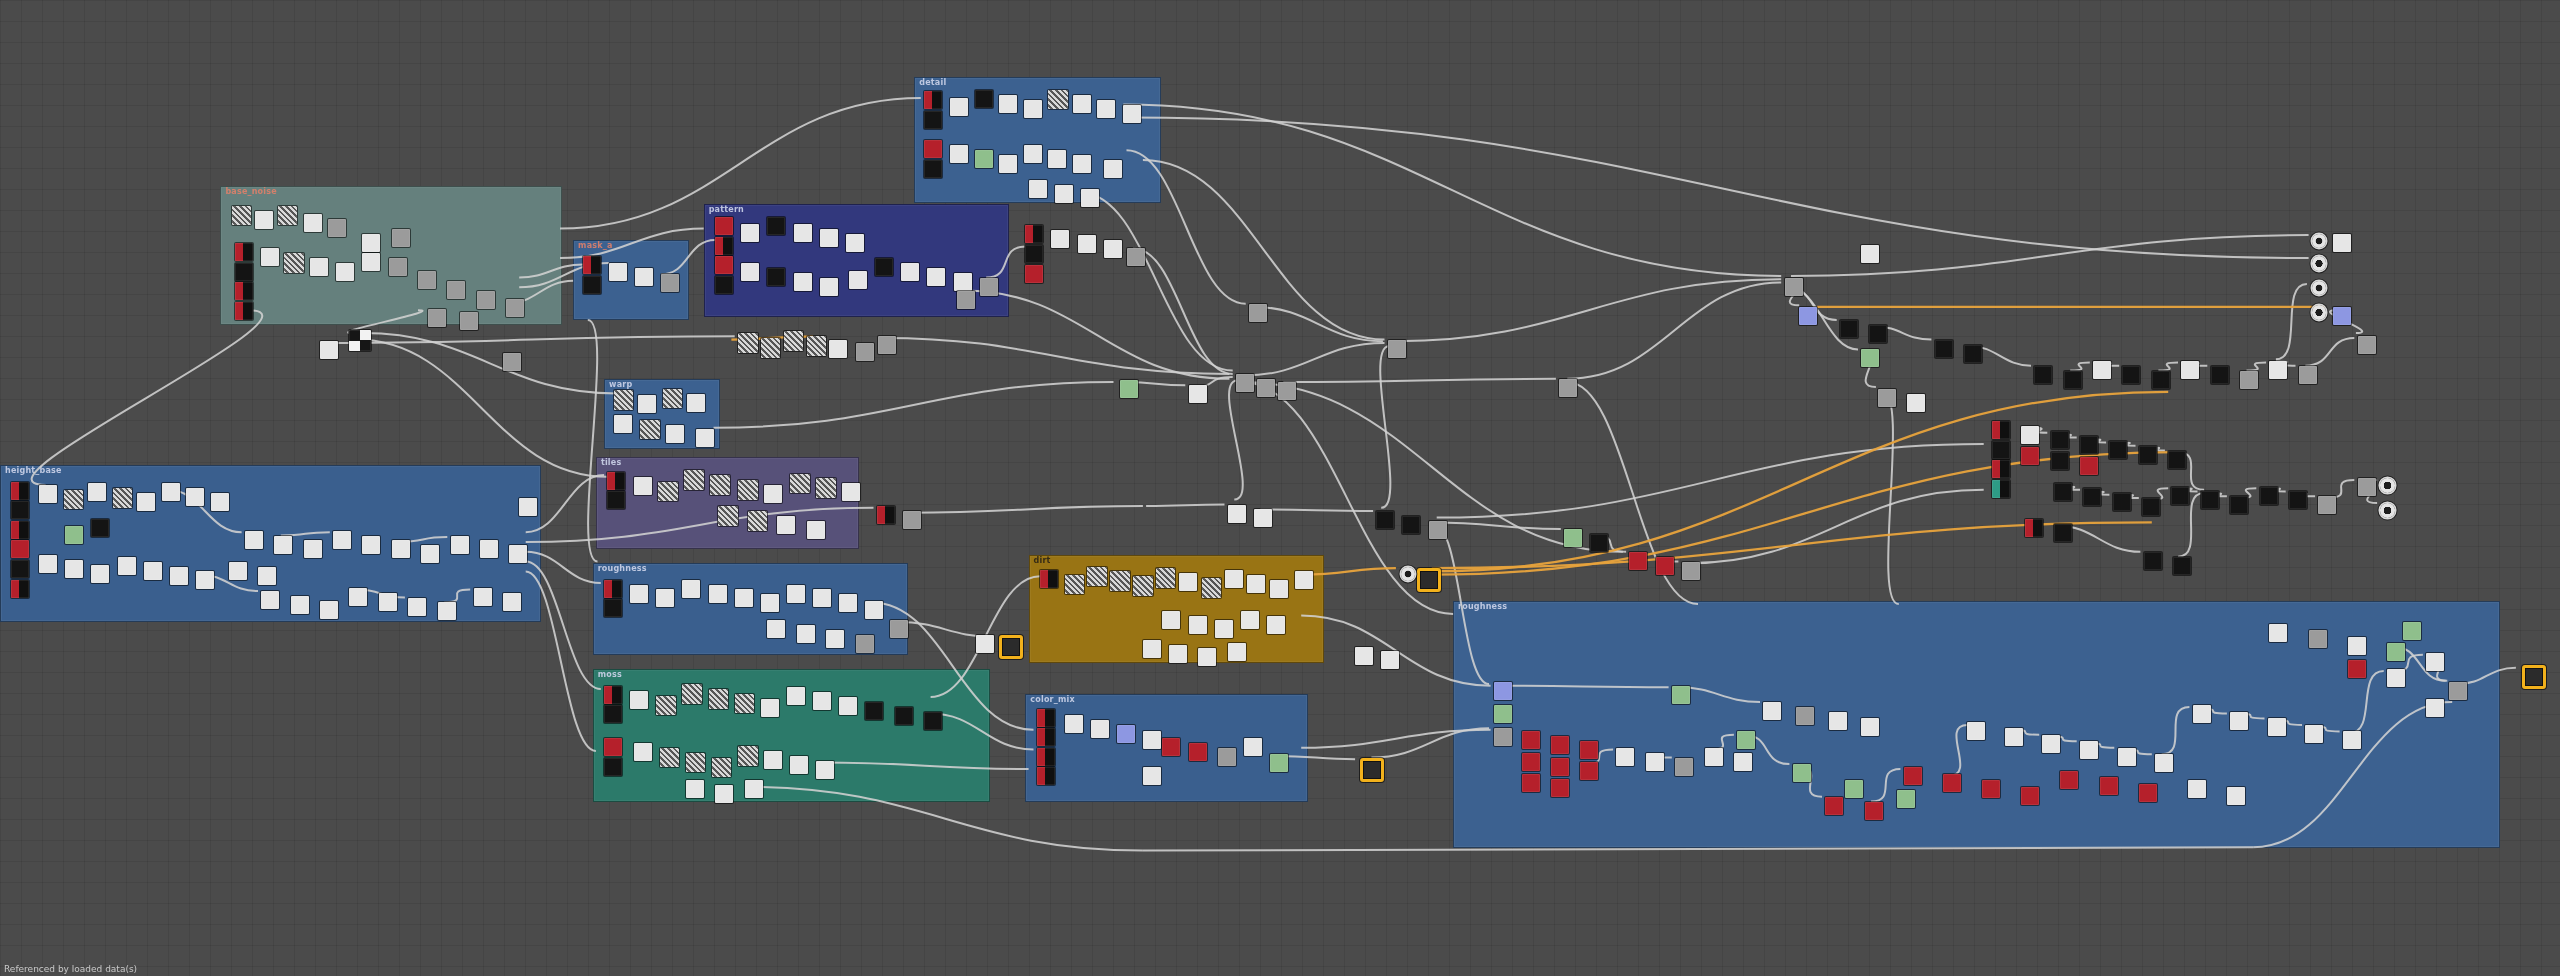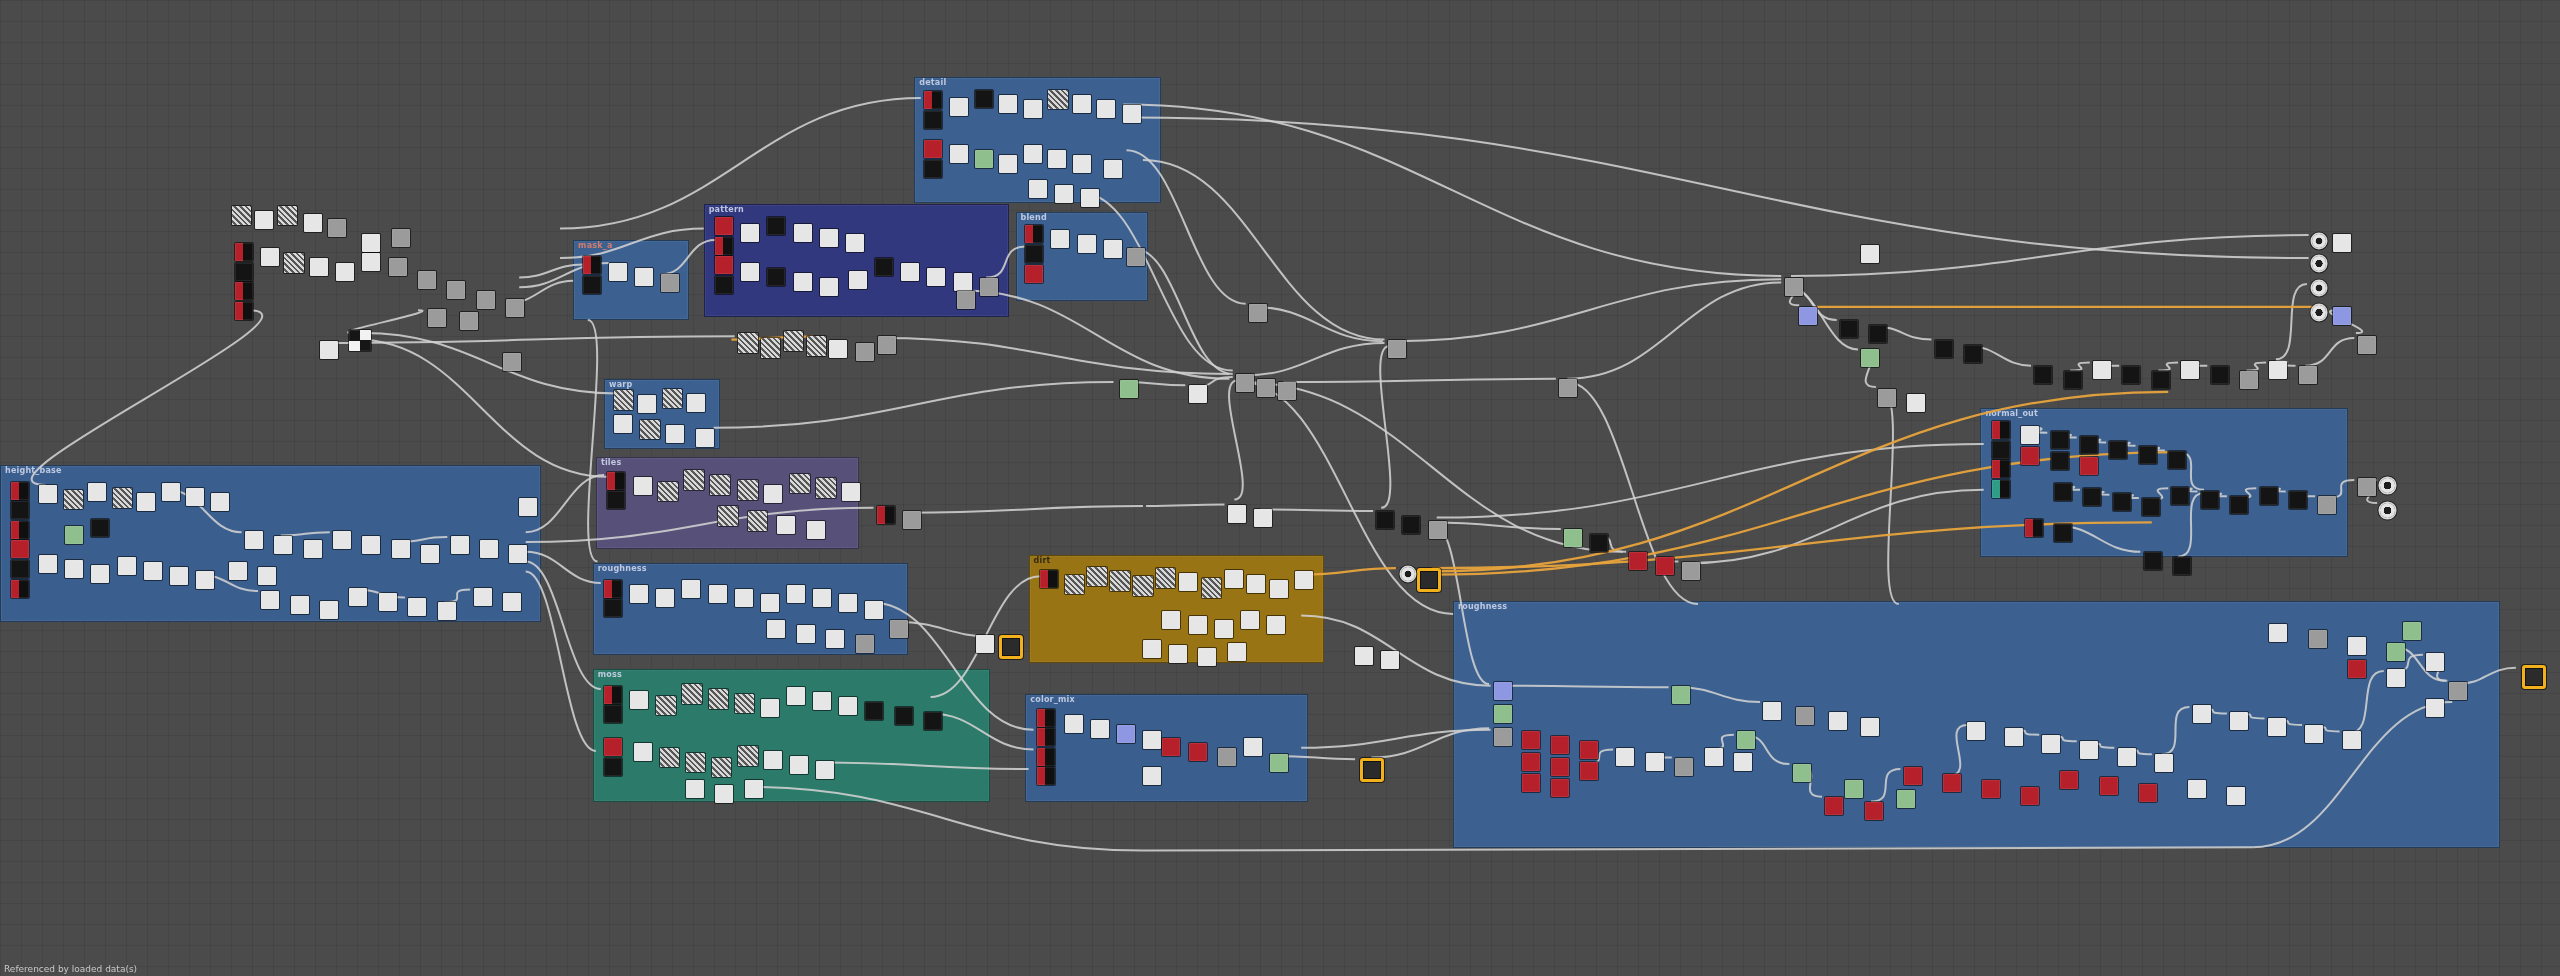--- a/index.html
+++ b/index.html
@@ -32,32 +32,32 @@
   .circ{position:absolute;border-radius:50%;
        background:radial-gradient(circle at 50% 50%, #1d1d1d 0 34%, #e4e4e4 36%);
        box-shadow:0 0 0 1.5px #d9d9d9, 0 0 0 2.5px rgba(0,0,0,.55);}
   #status{position:absolute;left:4px;bottom:2px;font-size:9px;color:#c9c9c9;}
 </style>
 </head>
 <body>
 
 <div id="canvas">
   <div id="groups-layer">
+      <div class="group" style="left: 220.4px; top: 186.1px; width: 339.6px; height: 137.1px; background: rgb(101, 128, 125);">
+        <div class="glabel" style="color: rgb(224, 128, 106);">base_noise</div>
+      </div>
       <div class="group" style="left: 573.1px; top: 240px; width: 114.3px; height: 78.4px; background: rgb(60, 97, 144);">
         <div class="glabel" style="color: rgb(224, 128, 106);">mask_a</div>
       </div>
       <div class="group" style="left: 703.7px; top: 204.1px; width: 303.7px; height: 111px; background: rgb(50, 56, 125);">
         <div class="glabel" style="color: rgb(205, 212, 234);">pattern</div>
       </div>
       <div class="group" style="left: 914.3px; top: 76.7px; width: 244.9px; height: 124.1px; background: rgb(60, 97, 144);">
         <div class="glabel" style="color: rgb(205, 212, 234);">detail</div>
       </div>
-      <div class="group" style="left: 1015.5px; top: 212.2px; width: 130.6px; height: 86.5px; background: rgb(60, 97, 144);">
-        <div class="glabel" style="color: rgb(205, 212, 234);">blend</div>
-      </div>
       <div class="group" style="left: 604.1px; top: 378.8px; width: 114.3px; height: 68.6px; background: rgb(60, 97, 144);">
         <div class="glabel" style="color: rgb(205, 212, 234);">warp</div>
       </div>
       <div class="group" style="left: 595.9px; top: 457.1px; width: 261.2px; height: 89.8px; background: rgb(87, 81, 121);">
         <div class="glabel" style="color: rgb(205, 212, 234);">tiles</div>
       </div>
       <div class="group" style="left: 0px; top: 465.3px; width: 538.8px; height: 155.1px; background: rgb(58, 95, 142);">
         <div class="glabel" style="color: rgb(205, 212, 234);">height_base</div>
       </div>
       <div class="group" style="left: 592.7px; top: 563.3px; width: 313.5px; height: 89.8px; background: rgb(58, 95, 142);">
@@ -67,23 +67,20 @@
         <div class="glabel" style="color: rgb(205, 212, 234);">moss</div>
       </div>
       <div class="group" style="left: 1025.3px; top: 693.9px; width: 280.8px; height: 106.1px; background: rgb(58, 95, 142);">
         <div class="glabel" style="color: rgb(205, 212, 234);">color_mix</div>
       </div>
       <div class="group" style="left: 1028.6px; top: 555.1px; width: 293.9px; height: 106.1px; background: rgb(153, 116, 20);">
         <div class="glabel" style="color: rgb(43, 36, 22);">dirt</div>
       </div>
       <div class="group" style="left: 1453.1px; top: 600.8px; width: 1044.9px; height: 244.9px; background: rgb(60, 97, 144);">
         <div class="glabel" style="color: rgb(205, 212, 234);">roughness</div>
-      </div>
-      <div class="group" style="left: 1980.4px; top: 408.2px; width: 365.7px; height: 146.9px; background: rgb(60, 97, 144);">
-        <div class="glabel" style="color: rgb(205, 212, 234);">normal_out</div>
       </div>
     </div>
   <svg id="wires-layer" width="2560" height="976" viewBox="0 0 2560 976">
       <path d="M519.2,277.6 C547.8,277.6 554.2,264.5 582.9,264.5" class="wire"></path>
       <path d="M519.2,287.3 C559.6,287.3 568.6,262.9 609.0,262.9" class="wire"></path>
       <path d="M506.1,303.7 C536.2,303.7 542.9,280.8 573.1,280.8" class="wire"></path>
       <path d="M418.0,310.2 C447.3,310.2 323.3,333.1 352.7,333.1" class="wire"></path>
       <path d="M355.9,339.6 C469.1,339.6 494.2,476.7 607.3,476.7" class="wire"></path>
       <path d="M362.4,333.1 C477.1,333.1 502.5,393.5 617.1,393.5" class="wire"></path>
       <path d="M248.2,310.2 C339.3,310.2 -45.4,484.9 45.7,484.9" class="wire"></path>

